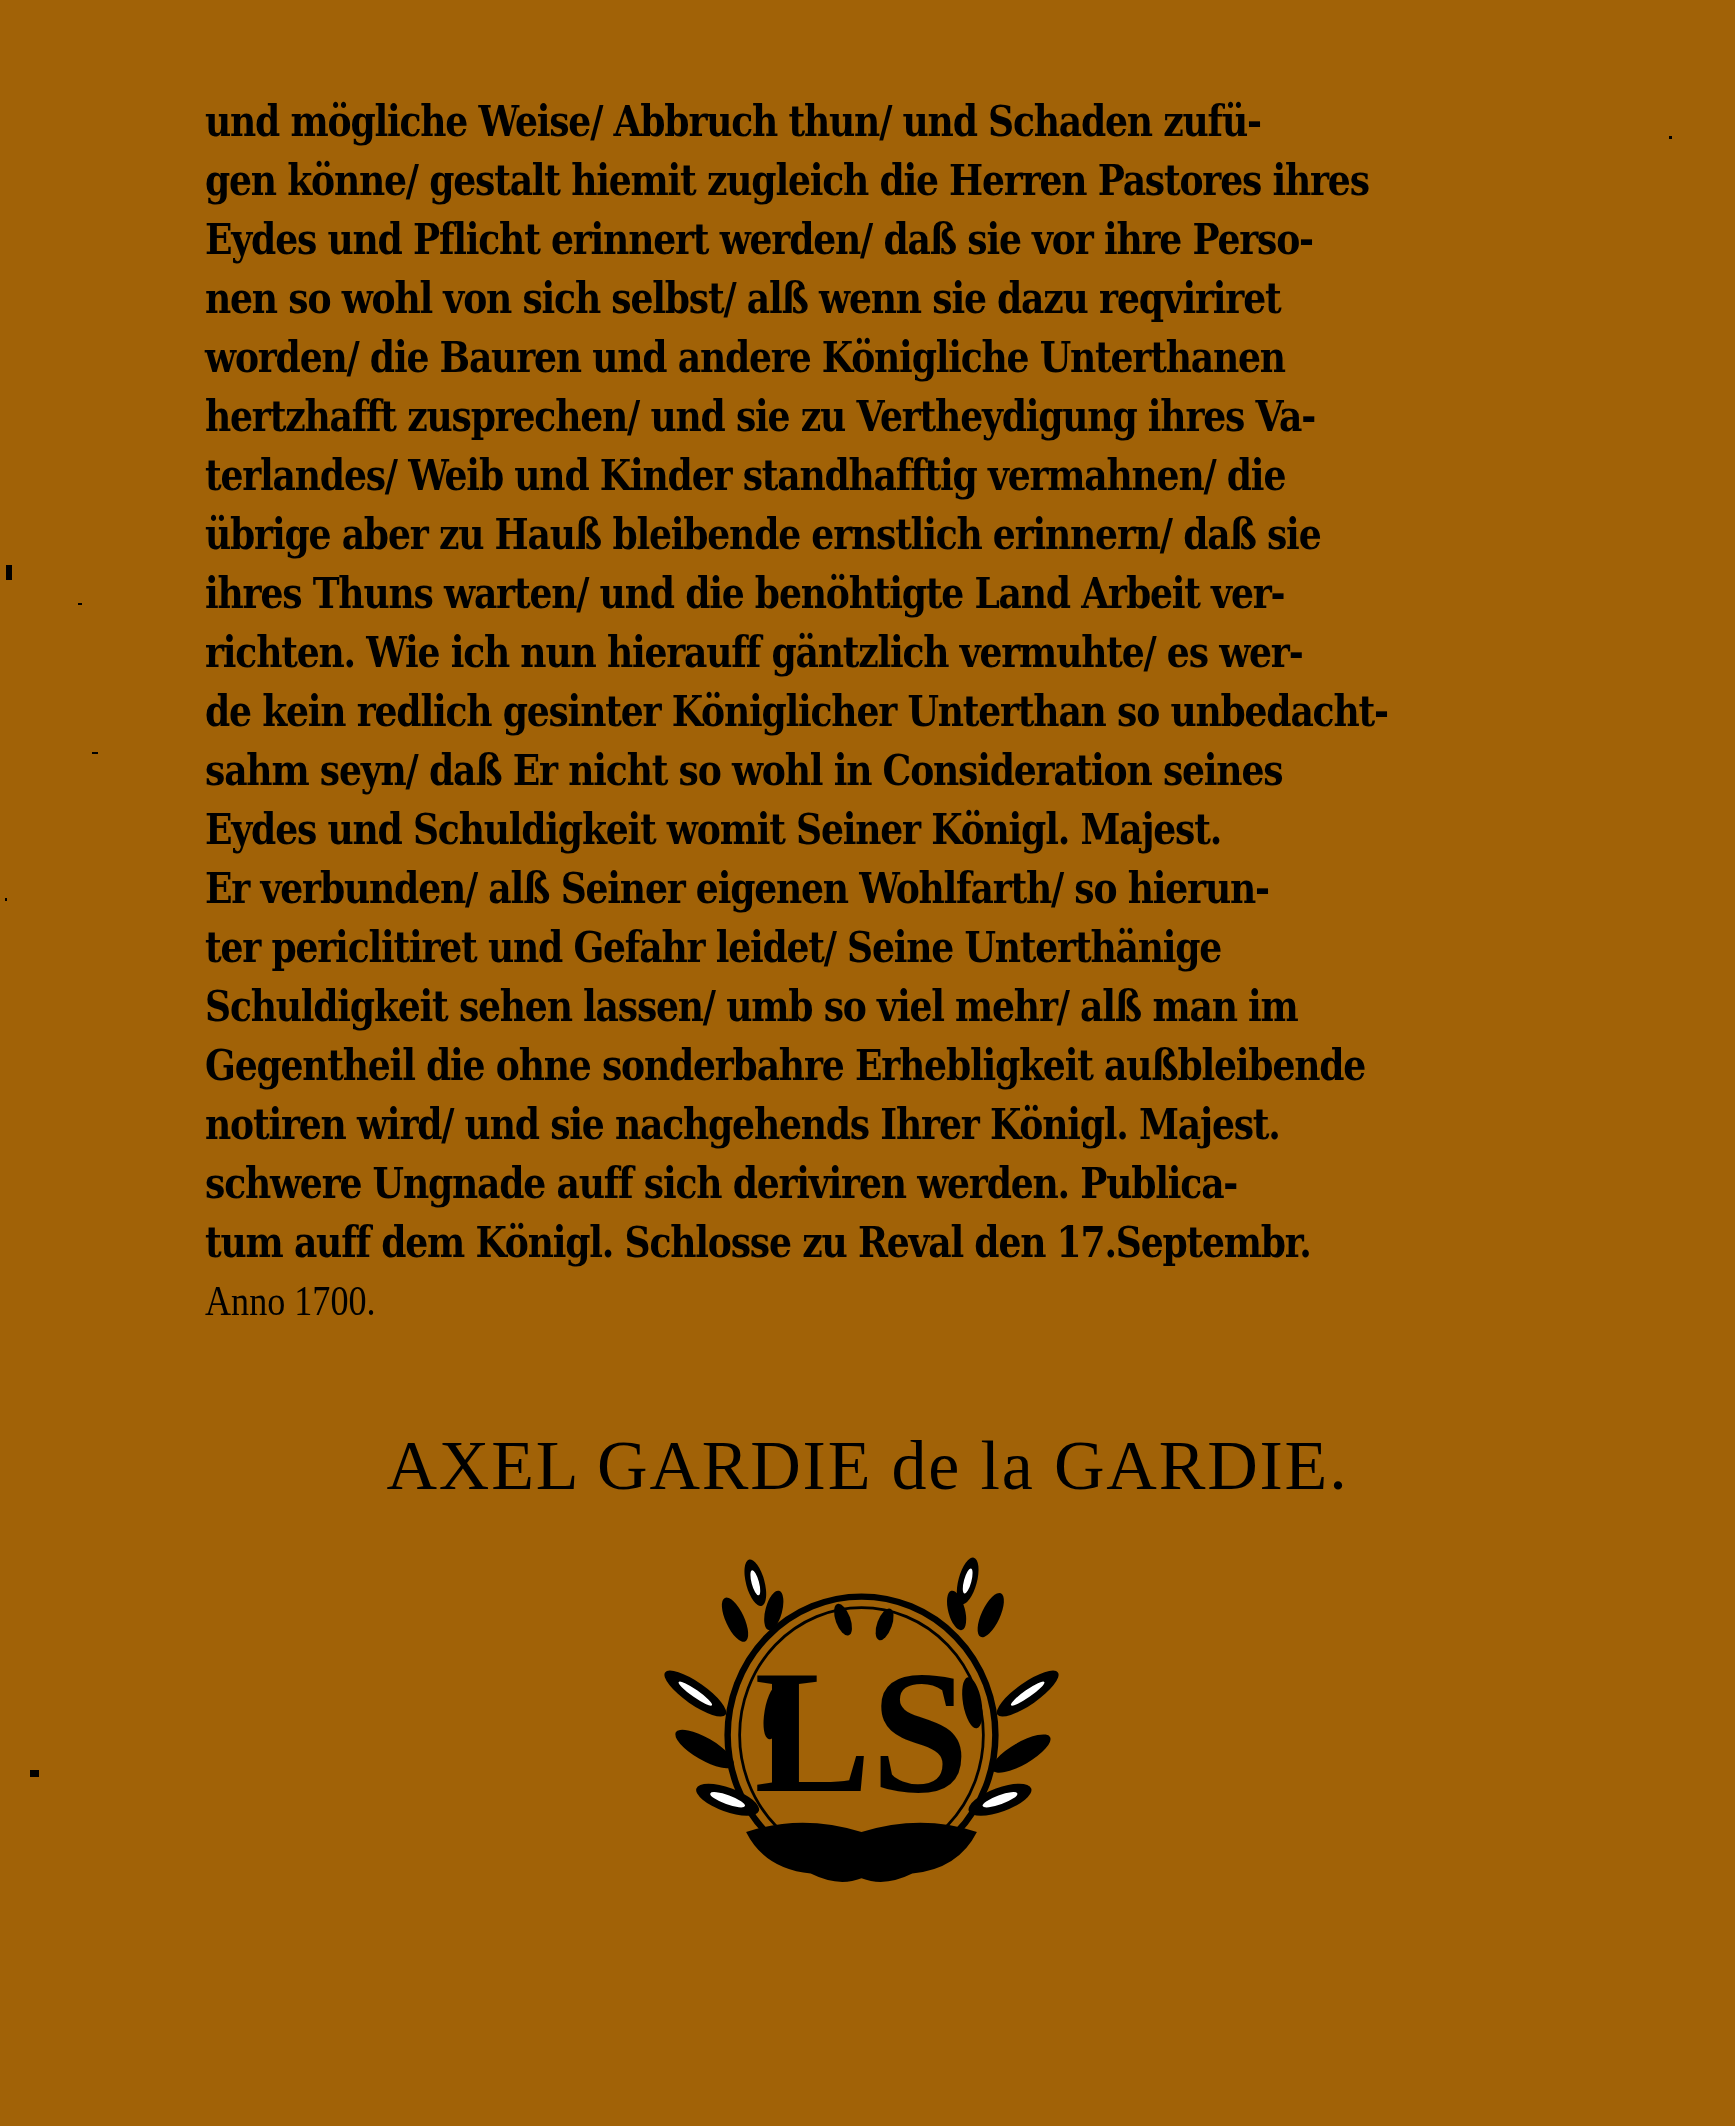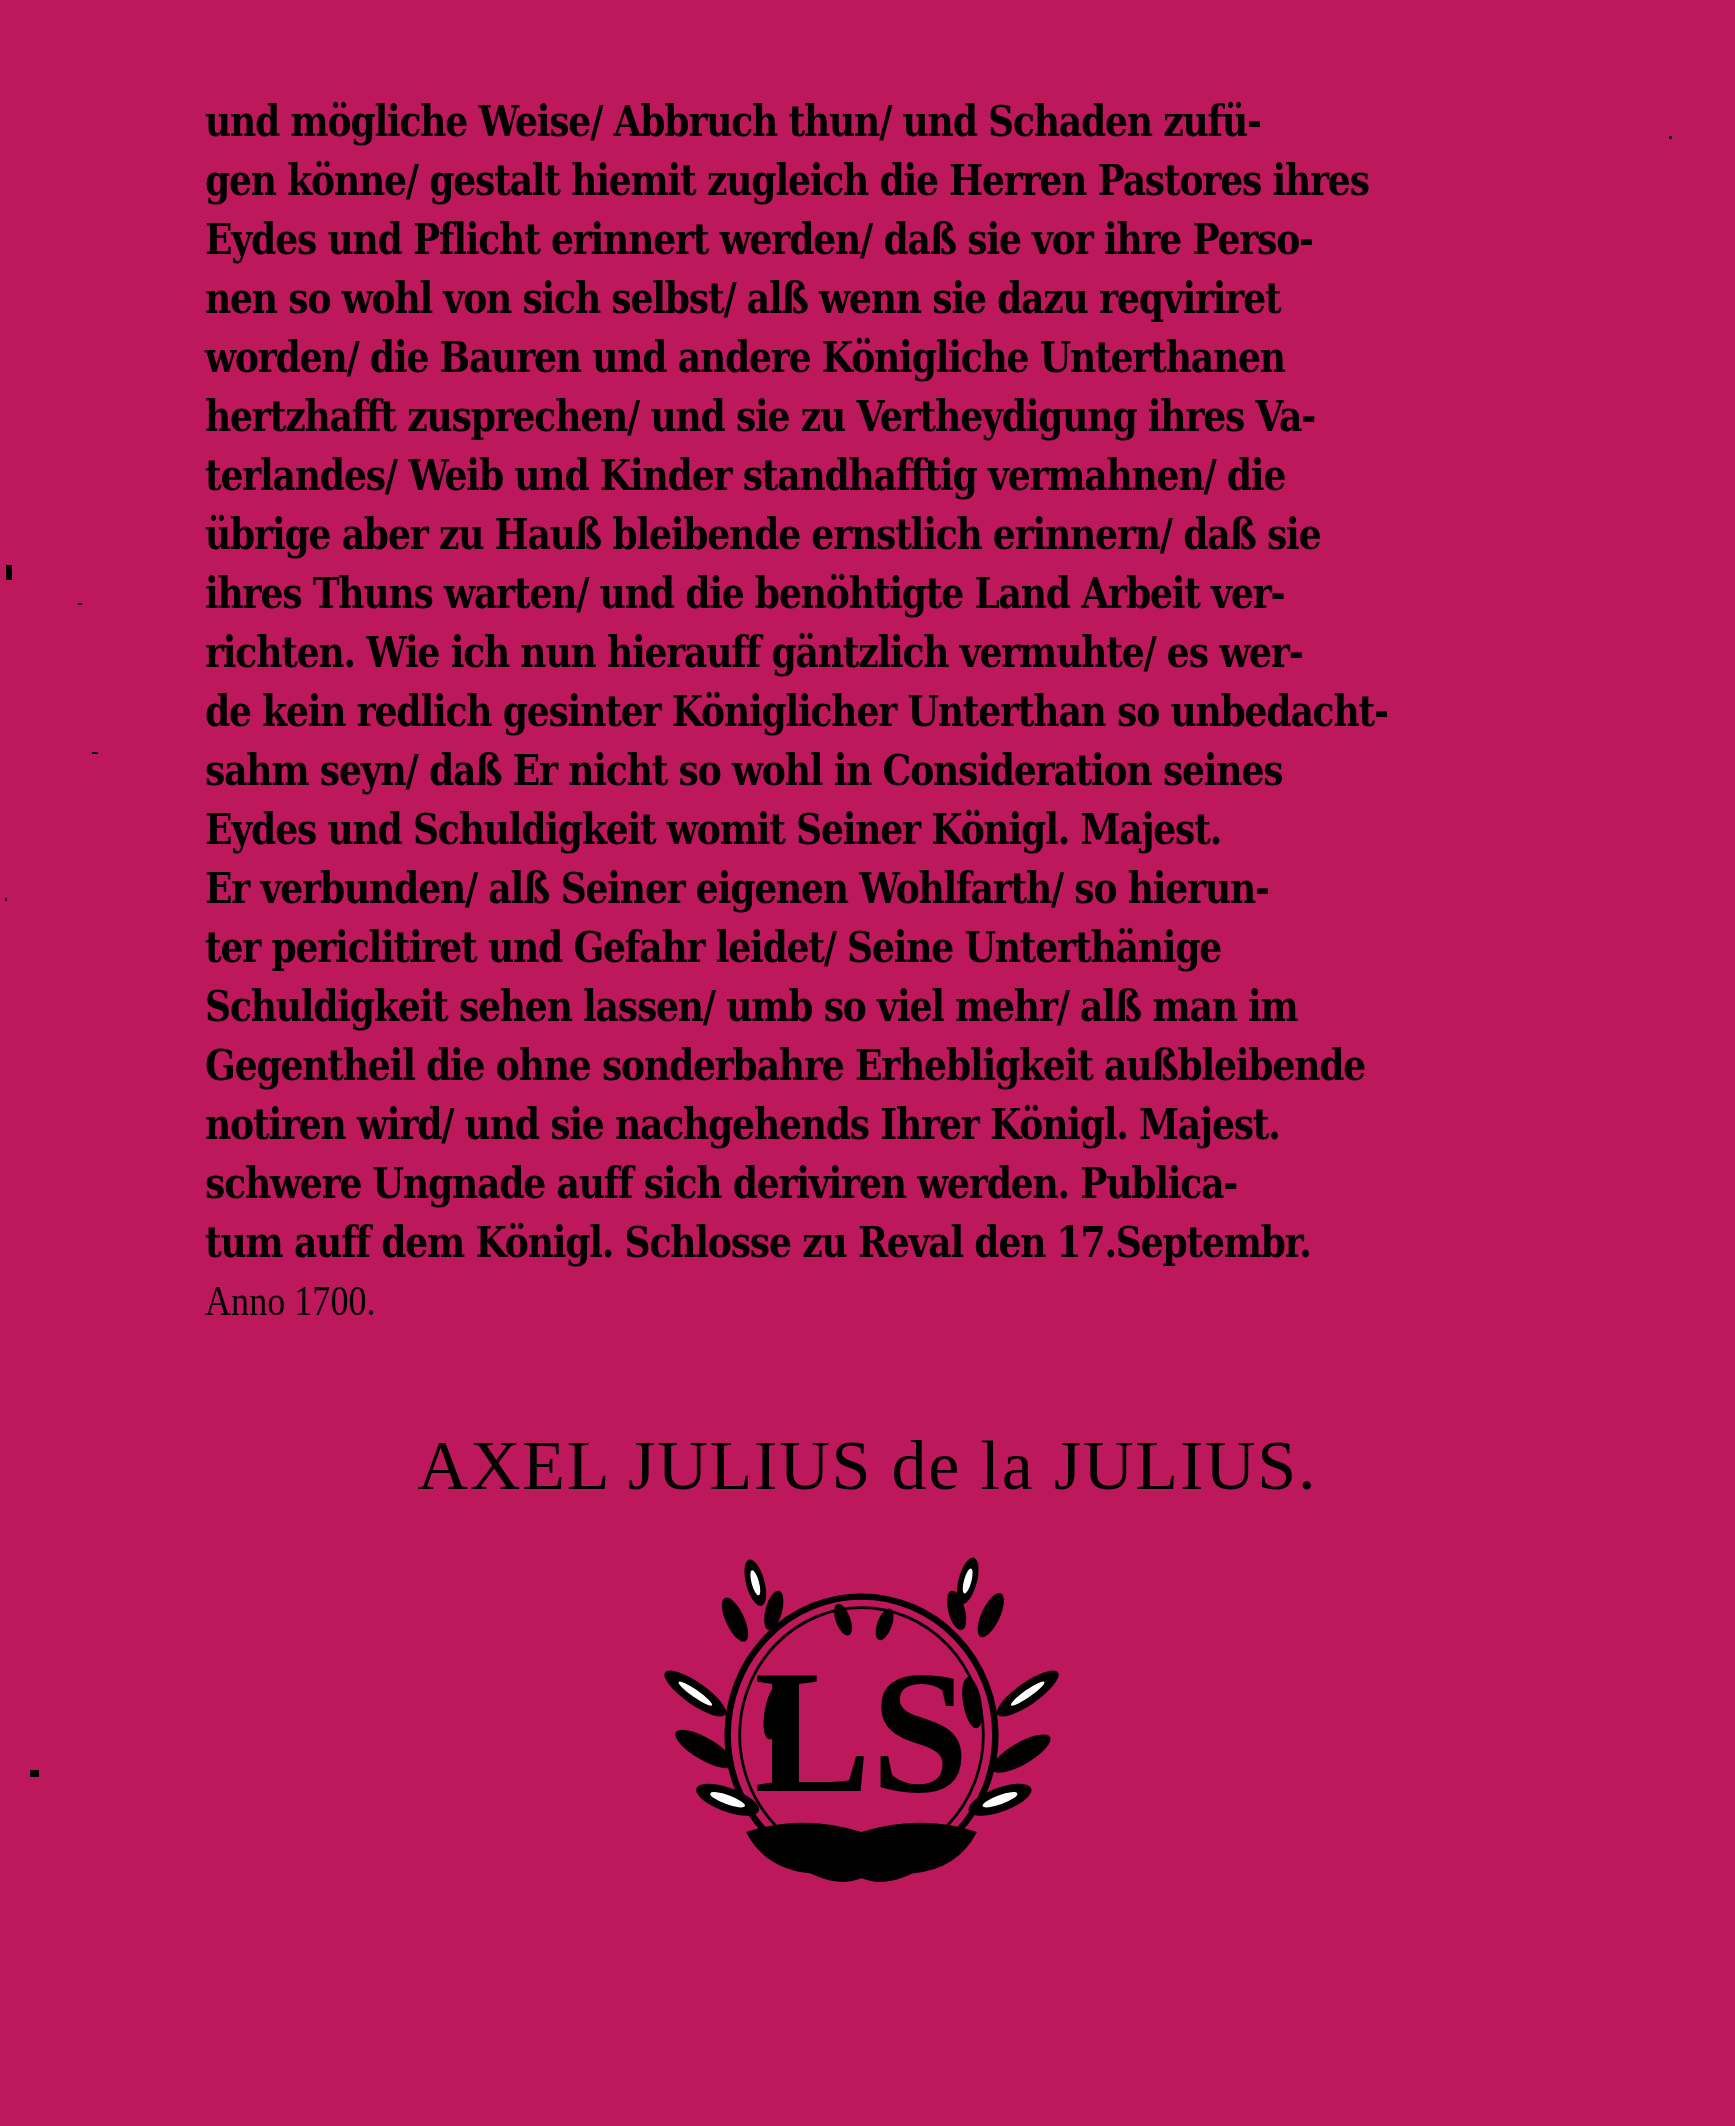--- a/index.html
+++ b/index.html
@@ -1,17 +1,17 @@
 <!DOCTYPE html>
 <html style="font-size:14.8px"><head>
   <meta charset="utf-8">
   <style>
     html, body { margin: 0; padding: 0; background: #ffffff; }
     body { width: 1735px; height: 2126px; position: relative; overflow: hidden; }
-    .page { position: absolute; left: 0; top: 0; width: 1735px; height: 2126px; background: #be185d; }
+    .page { position: absolute; left: 0; top: 0; width: 1735px; height: 2126px; background: #a16207; }
     .body-text {
       position: absolute; left: 205px; top: 92px; width: 1260px;
       font-family: "DejaVu Serif", serif; color: #000;
     }
     .line {
       display: flex; justify-content: space-between; align-items: baseline;
       height: 59px; line-height: 59px; font-size: 42px; font-weight: bold;
       letter-spacing: -1.4px; white-space: nowrap; transform: scaleX(0.86); transform-origin: left center; width: 116.3%;
     }
     .line.last { justify-content: flex-start; }
@@ -88,21 +88,21 @@
         <span class="w">schwere Ungnade auff sich deriviren werden. Publica-</span>
       </div>
     <div class="line">
         <span class="w">tum auff dem Königl. Schlosse zu Reval den 17.Septembr.</span>
       </div>
     <div class="line last">
         <span class="w antiqua">Anno 1700.</span>
       </div>
   </div>
 
-  <div class="signature">AXEL JULIUS de la JULIUS.</div>
+  <div class="signature">AXEL GARDIE de la GARDIE.</div>
 
   <div class="emblem">
     <svg width="397" height="351" viewBox="0 0 430 380" xmlns="http://www.w3.org/2000/svg">
       <g fill="none" stroke="#000" stroke-width="7">
         <ellipse cx="215" cy="195" rx="145" ry="150"></ellipse>
         <ellipse cx="215" cy="195" rx="132" ry="138" stroke-width="3"></ellipse>
       </g>
       <g fill="#000">
 
         <ellipse cx="100" cy="30" rx="10" ry="26" transform="rotate(-15 100 30)"></ellipse>

